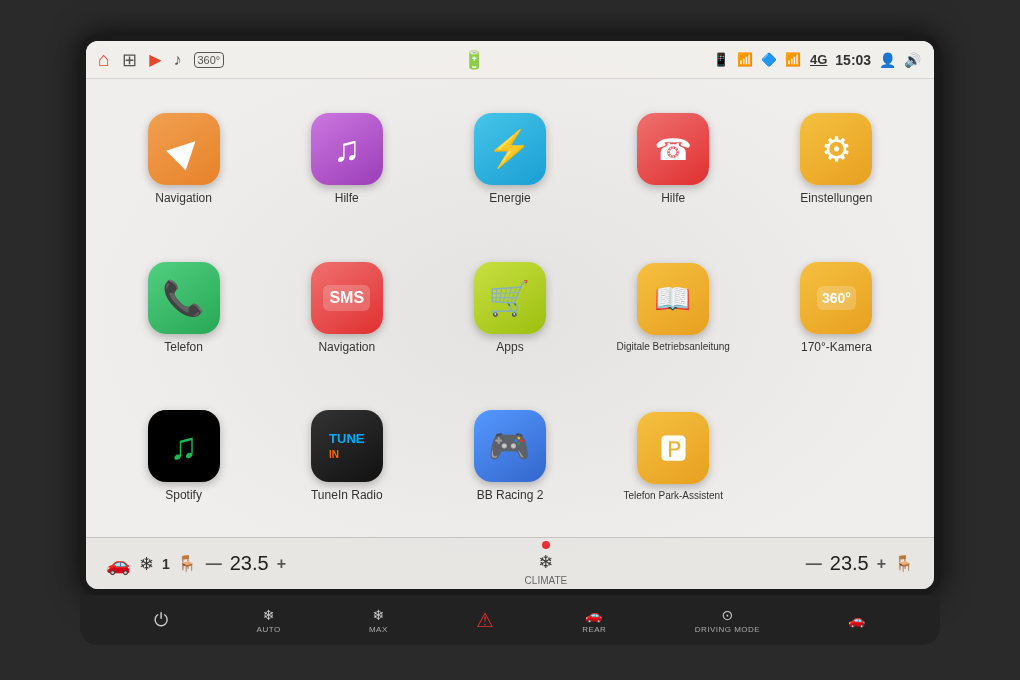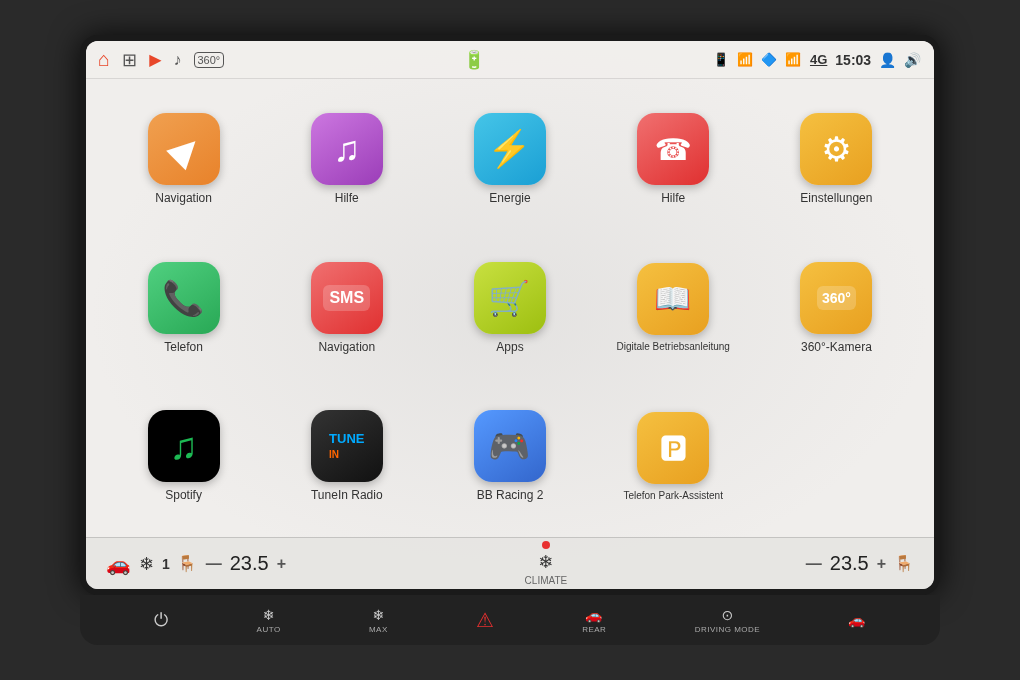--- a/index.html
+++ b/index.html
@@ -295,21 +295,21 @@
               <span style="color:white; font-size:30px;">📖</span>
             </div>
             <span class="app-label" style="font-size:10px;">Digitale
 Betriebsanleitung</span>
           </div>
 
           <div class="app-item">
             <div class="app-icon icon-kamera">
               <span style="color:white; font-size:14px; font-weight:bold; background:rgba(255,255,255,0.2); padding:4px 5px; border-radius:6px;">360°</span>
             </div>
-            <span class="app-label">360°-Kamera</span>
+            <span class="app-label">170°-Kamera</span>
           </div>
 
           <div class="app-item">
             <div class="app-icon icon-spotify">
               <span style="color:#1db954; font-size:38px;">♫</span>
             </div>
             <span class="app-label">Spotify</span>
           </div>
 
           <div class="app-item">

